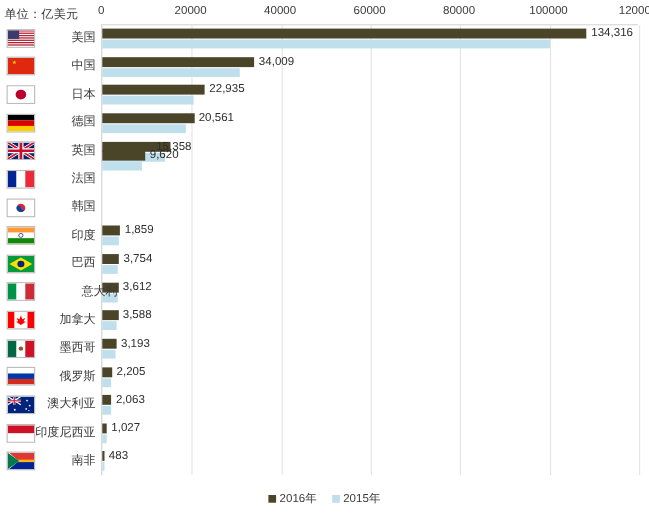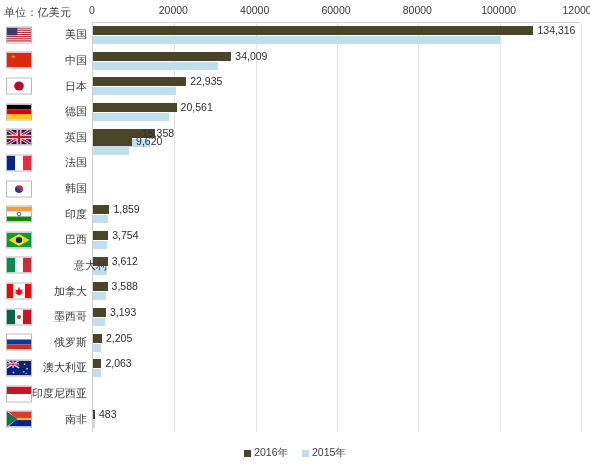--- a/index.html
+++ b/index.html
@@ -246,20 +246,25 @@
       </div>
       <div class="bar-row" style="top: 307.5px; height: 25.625px;">
         <div class="bar bar-2016" style="width: 8.967px;"></div>
         <div class="bar bar-2015" style="width: 8.33667px;"></div>
         <div class="bar-value" style="left: 12.967px; top: 2px;">2,205</div>
       </div>
       <div class="bar-row" style="top: 333.125px; height: 25.625px;">
         <div class="bar bar-2016" style="width: 8.38953px;"></div>
         <div class="bar bar-2015" style="width: 7.72667px;"></div>
         <div class="bar-value" style="left: 12.3895px; top: 2px;">2,063</div>
+      </div>
+      <div class="bar-row" style="top: 358.75px; height: 25.625px;">
+        <div class="bar bar-2016" style="width: 4.17647px;"></div>
+        <div class="bar bar-2015" style="width: 3.82267px;"></div>
+        <div class="bar-value" style="left: 8.17647px; top: 2px;">1,027</div>
       </div>
       <div class="bar-row" style="top: 384.375px; height: 25.625px;">
         <div class="bar bar-2016" style="width: 1.9642px;"></div>
         <div class="bar bar-2015" style="width: 1.78933px;"></div>
         <div class="bar-value" style="left: 5.9642px; top: 2px;">483</div>
       </div>
     </div>
 
   <div class="labels-col">
       <div class="row-label" style="top: 0px; height: 25.625px;">

